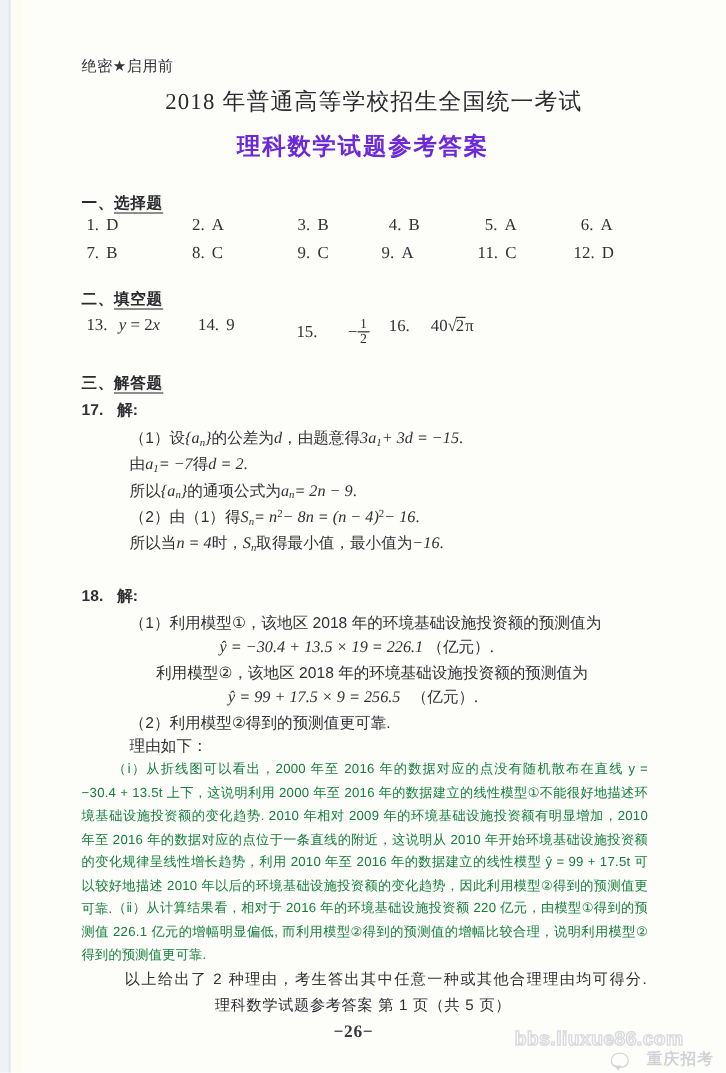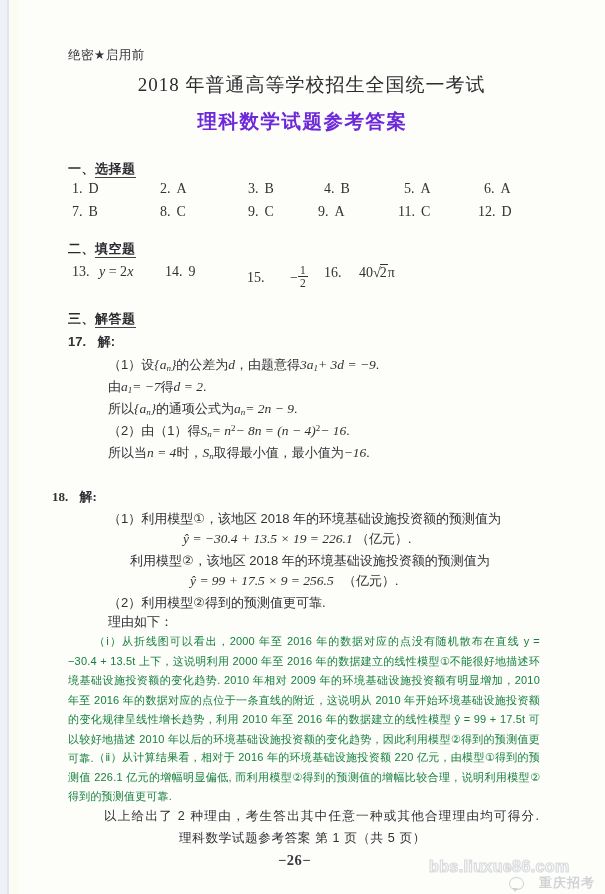--- a/index.html
+++ b/index.html
@@ -319,40 +319,40 @@
   <div class="sec-head" style="top:310px;">
     <span>三、</span><span class="uline">解答题</span>
   </div>
 
   <div class="mline cn" style="left:68px; top:333px; font-weight:bold;">
     <span>17.</span>
     <span style="margin-left:8px;">解:</span>
   </div>
 
   <div class="mline" style="left:108px; top:356px;">
-    <span class="cn">（1）设</span><span class="mathit">{a</span><span class="sub">n</span><span class="mathit">}</span><span class="cn">的公差为</span><span class="mathit">d</span><span class="cn">，由题意得</span><span class="mathit">3a</span><span class="sub">1</span><span class="mathit">+ 3d = −9</span><span>.</span>
+    <span class="cn">（1）设</span><span class="mathit">{a</span><span class="sub">n</span><span class="mathit">}</span><span class="cn">的公差为</span><span class="mathit">d</span><span class="cn">，由题意得</span><span class="mathit">3a</span><span class="sub">1</span><span class="mathit">+ 3d = −15</span><span>.</span>
   </div>
 
   <div class="mline" style="left:108px; top:378px;">
     <span class="cn">由</span><span class="mathit">a</span><span class="sub">1</span><span class="mathit">= −7</span><span class="cn">得</span><span class="mathit">d = 2</span><span>.</span>
   </div>
 
   <div class="mline" style="left:108px; top:400px;">
     <span class="cn">所以</span><span class="mathit">{a</span><span class="sub">n</span><span class="mathit">}</span><span class="cn">的通项公式为</span><span class="mathit">a</span><span class="sub">n</span><span class="mathit">= 2n − 9</span><span>.</span>
   </div>
 
   <div class="mline" style="left:108px; top:422px;">
     <span class="cn">（2）由（1）得</span><span class="mathit">S</span><span class="sub">n</span><span class="mathit">= n</span><span class="sup">2</span><span class="mathit">− 8n = (n − 4)</span><span class="sup">2</span><span class="mathit">− 16</span><span>.</span>
   </div>
 
   <div class="mline" style="left:108px; top:444px;">
     <span class="cn">所以当</span><span class="mathit">n = 4</span><span class="cn">时，</span><span class="mathit">S</span><span class="sub">n</span><span class="cn">取得最小值，最小值为</span><span class="mathit">−16</span><span>.</span>
   </div>
 
-  <div class="mline cn" style="left:52px; top:488px; font-weight:bold;font-family:Liberation Serif, serif;">
+  <div class="mline cn" style="left:68px; top:488px; font-weight:bold;">
     <span>18.</span>
     <span style="margin-left:8px;">解:</span>
   </div>
 
   <div class="mline cn" style="left:108px; top:510px;">（1）利用模型①，该地区 2018 年的环境基础设施投资额的预测值为</div>
 
   <div class="mline" style="left:183px; top:530px;">
     <span class="mathit">ŷ</span>
     <span class="mathit">= −30.4 + 13.5 × 19 = 226.1</span>
     <span class="cn">（亿元）</span><span>.</span>

